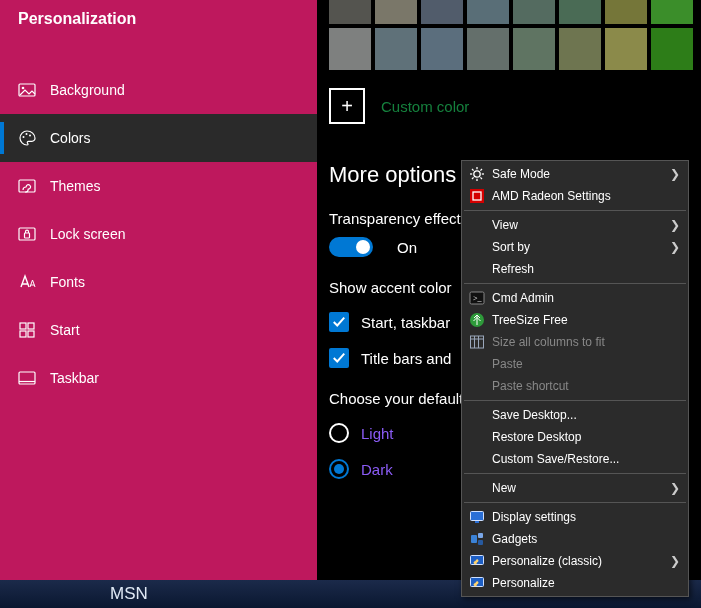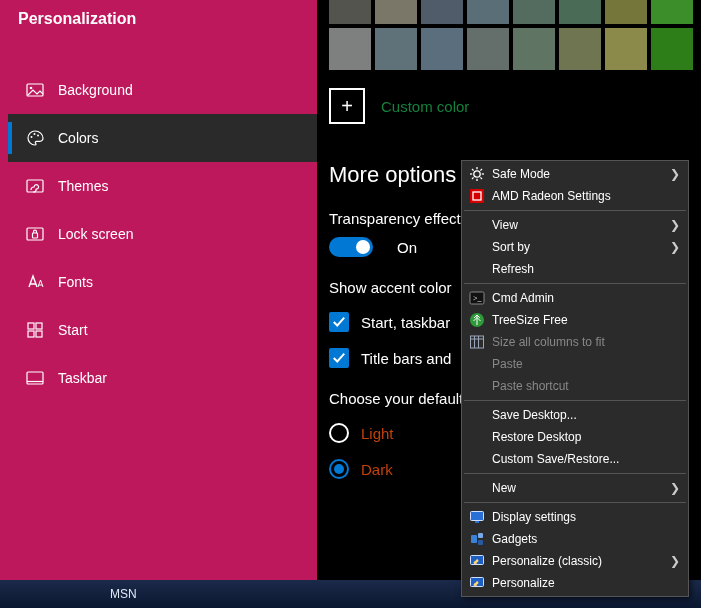--- a/index.html
+++ b/index.html
@@ -2,21 +2,21 @@
 <html><head>
 <meta charset="utf-8">
 <style>
   * { box-sizing: border-box; margin: 0; padding: 0; }
   html, body { width: 701px; height: 608px; font-family: "Segoe UI", Arial, sans-serif; overflow: hidden; background:#000; }
   body { display:flex; flex-direction:column; }
   .app { flex:1; display:flex; background:#000; color:#fff; }
   
   .sidebar { width:328px; background:#be185d; height:580px; position:relative; }
   .sidebar-header { padding:10px 18px 14px 18px; font-size:16px; font-weight:600; color:#fff; }
-  .nav { margin-top:24px;padding-left:8px; }
+  .nav { margin-top:24px; }
   .nav-item { display:flex; align-items:center; height:48px; padding-left:18px; cursor:pointer; }
   .nav-item.selected { background:#2a2a2a; position:relative; }
   .nav-item.selected::before { content:""; position:absolute; left:0; top:8px; bottom:8px; width:4px; background:#0078d4; }
   .nav-icon { width:18px; height:18px; display:flex; align-items:center; justify-content:center; margin-right:14px; }
   .nav-label { font-size:14px; color:#fff; }
   
   .main { flex:1; background:#000; padding:0 8px 0 12px; height:580px; position:relative; }
   .swatch-row { display:flex; gap:4px; margin-bottom:4px; }
   .swatch { width:42px; height:24px; }
   .swatch.tall { height:42px; }
@@ -30,32 +30,32 @@
   .toggle::after { content:""; position:absolute; right:3px; top:3px; width:14px; height:14px; border-radius:50%; background:#fff; }
   .toggle-text { margin-left:24px; font-size:15px; color:#fff; }
   .check-row { display:flex; align-items:center; margin-top:16px; }
   .checkbox { width:20px; height:20px; background:#0078d4; border-radius:2px; display:flex; align-items:center; justify-content:center; margin-right:12px; }
   .checkbox svg { width:14px; height:14px; }
   .check-label { font-size:15px; color:#fff; }
   .radio-row { display:flex; align-items:center; margin-top:16px; }
   .radio { width:20px; height:20px; border:2px solid #fff; border-radius:50%; display:flex; align-items:center; justify-content:center; margin-right:12px; }
   .radio.checked { border-color:#0078d4; }
   .radio.checked::after { content:""; width:10px; height:10px; border-radius:50%; background:#0078d4; }
-  .radio-label { font-size:15px; color:#c2410c; }
+  .radio-label { font-size:15px; color:#8b5cf6; }
   
   .ctx { position:absolute; left:461px; top:160px; width:228px; background:#2b2b2b; border:1px solid #555; box-shadow:2px 2px 6px rgba(0,0,0,0.6); font-size:12px; z-index:10; padding:2px 0; }
   .ctx-item { display:flex; align-items:center; height:22px; padding:0 8px 0 6px; color:#fff; cursor:default; position:relative; }
   .ctx-item.disabled { color:#888; }
   .ctx-sep { height:1px; background:#555; margin:3px 2px; }
   .ctx-icon { width:18px; height:16px; display:flex; align-items:center; justify-content:center; margin-right:6px; flex-shrink:0; }
   .ctx-icon-spacer { width:24px; flex-shrink:0; }
   .ctx-label { flex:1; white-space:nowrap; }
   .ctx-arrow { width:10px; text-align:right; color:#ccc; flex-shrink:0; }
   
-  .taskbar { height:28px; background:linear-gradient(#1b2a4a,#0a1730); display:flex; align-items:center; color:#dfe8f5; font-size:12px; padding-left:110px; }
+  .taskbar { height:28px; background:linear-gradient(#1b2a4a,#0a1730); display:flex; align-items:center; color:#dfe8f5; font-size:17px; padding-left:110px; }
   
   svg { display:block; }
 </style>
 </head>
 <body>
 
 <div class="app">
 
   <div class="sidebar">
     <div class="sidebar-header">Personalization</div>

